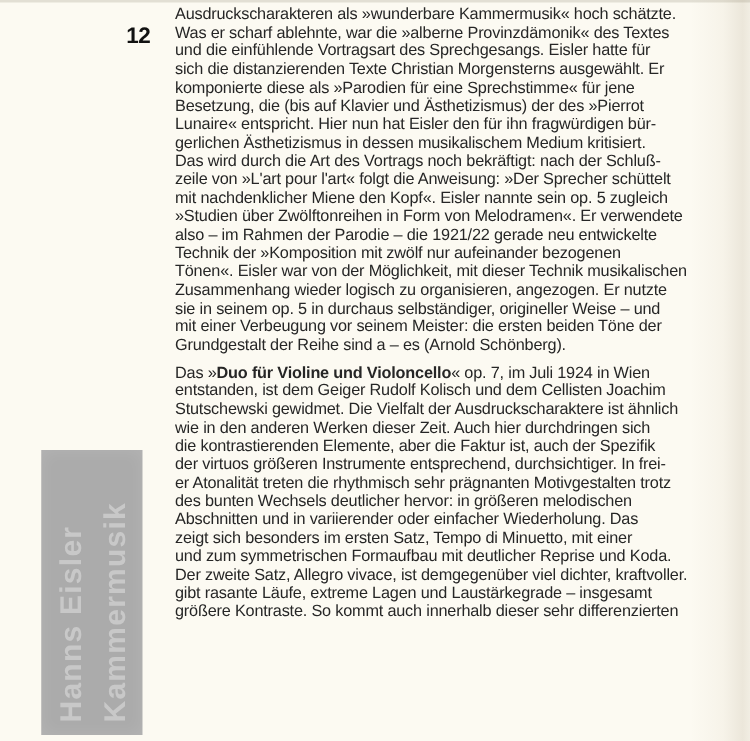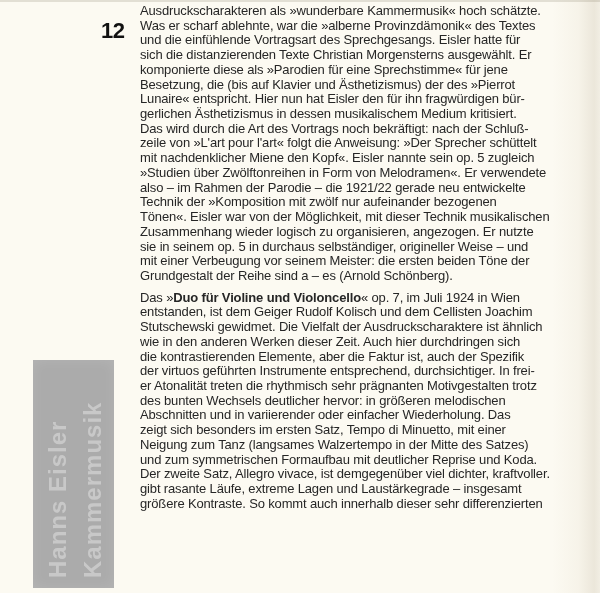--- a/index.html
+++ b/index.html
@@ -19,21 +19,21 @@
     background: #e2dfd4;
   }
   .right-shade {
     position: absolute; right: 0; top: 0;
     width: 48px; height: 593px;
     background: linear-gradient(90deg, rgba(0,0,0,0) 0%, rgba(175,155,115,0.07) 55%, rgba(150,130,95,0.16) 88%, rgba(150,130,95,0.10) 100%);
     pointer-events: none;
   }
   .page-number {
     position: absolute; left: 101px; top: 18px;
-    font-size: 22px; font-weight: bold; color: #111;
+    font-size: 18px; font-weight: bold; color: #111;
     letter-spacing: -0.5px;
   }
   .text-column {
     position: absolute; left: 140px; top: 4px;
     width: 452px;
     color: #262626;
     font-size: 13px;
     letter-spacing: -0.15px;
     line-height: 14.72px;
   }
@@ -91,26 +91,25 @@
         <div class="line">Grundgestalt der Reihe sind a – es (Arnold Schönberg).</div>
       </div>
 
     <div class="paragraph para2">
       <div class="line"><span>Das »</span><span class="bold">Duo für Violine und Violoncello</span><span>« op. 7, im Juli 1924 in Wien</span></div>
       <div>
           <div class="line">entstanden, ist dem Geiger Rudolf Kolisch und dem Cellisten Joachim</div>
           <div class="line">Stutschewski gewidmet. Die Vielfalt der Ausdruckscharaktere ist ähnlich</div>
           <div class="line">wie in den anderen Werken dieser Zeit. Auch hier durchdringen sich</div>
           <div class="line">die kontrastierenden Elemente, aber die Faktur ist, auch der Spezifik</div>
-          <div class="line">der virtuos geführten Instrumente entsprechend, durchsichtiger. In frei-</div>
+          <div class="line">der virtuos größeren Instrumente entsprechend, durchsichtiger. In frei-</div>
           <div class="line">er Atonalität treten die rhythmisch sehr prägnanten Motivgestalten trotz</div>
           <div class="line">des bunten Wechsels deutlicher hervor: in größeren melodischen</div>
           <div class="line">Abschnitten und in variierender oder einfacher Wiederholung. Das</div>
           <div class="line">zeigt sich besonders im ersten Satz, Tempo di Minuetto, mit einer</div>
-          <div class="line">Neigung zum Tanz (langsames Walzertempo in der Mitte des Satzes)</div>
           <div class="line">und zum symmetrischen Formaufbau mit deutlicher Reprise und Koda.</div>
           <div class="line">Der zweite Satz, Allegro vivace, ist demgegenüber viel dichter, kraftvoller.</div>
           <div class="line">gibt rasante Läufe, extreme Lagen und Laustärkegrade – insgesamt</div>
           <div class="line">größere Kontraste. So kommt auch innerhalb dieser sehr differenzierten</div>
         </div>
     </div>
 
   </div>
 
   <div class="sidebar-box"></div>

